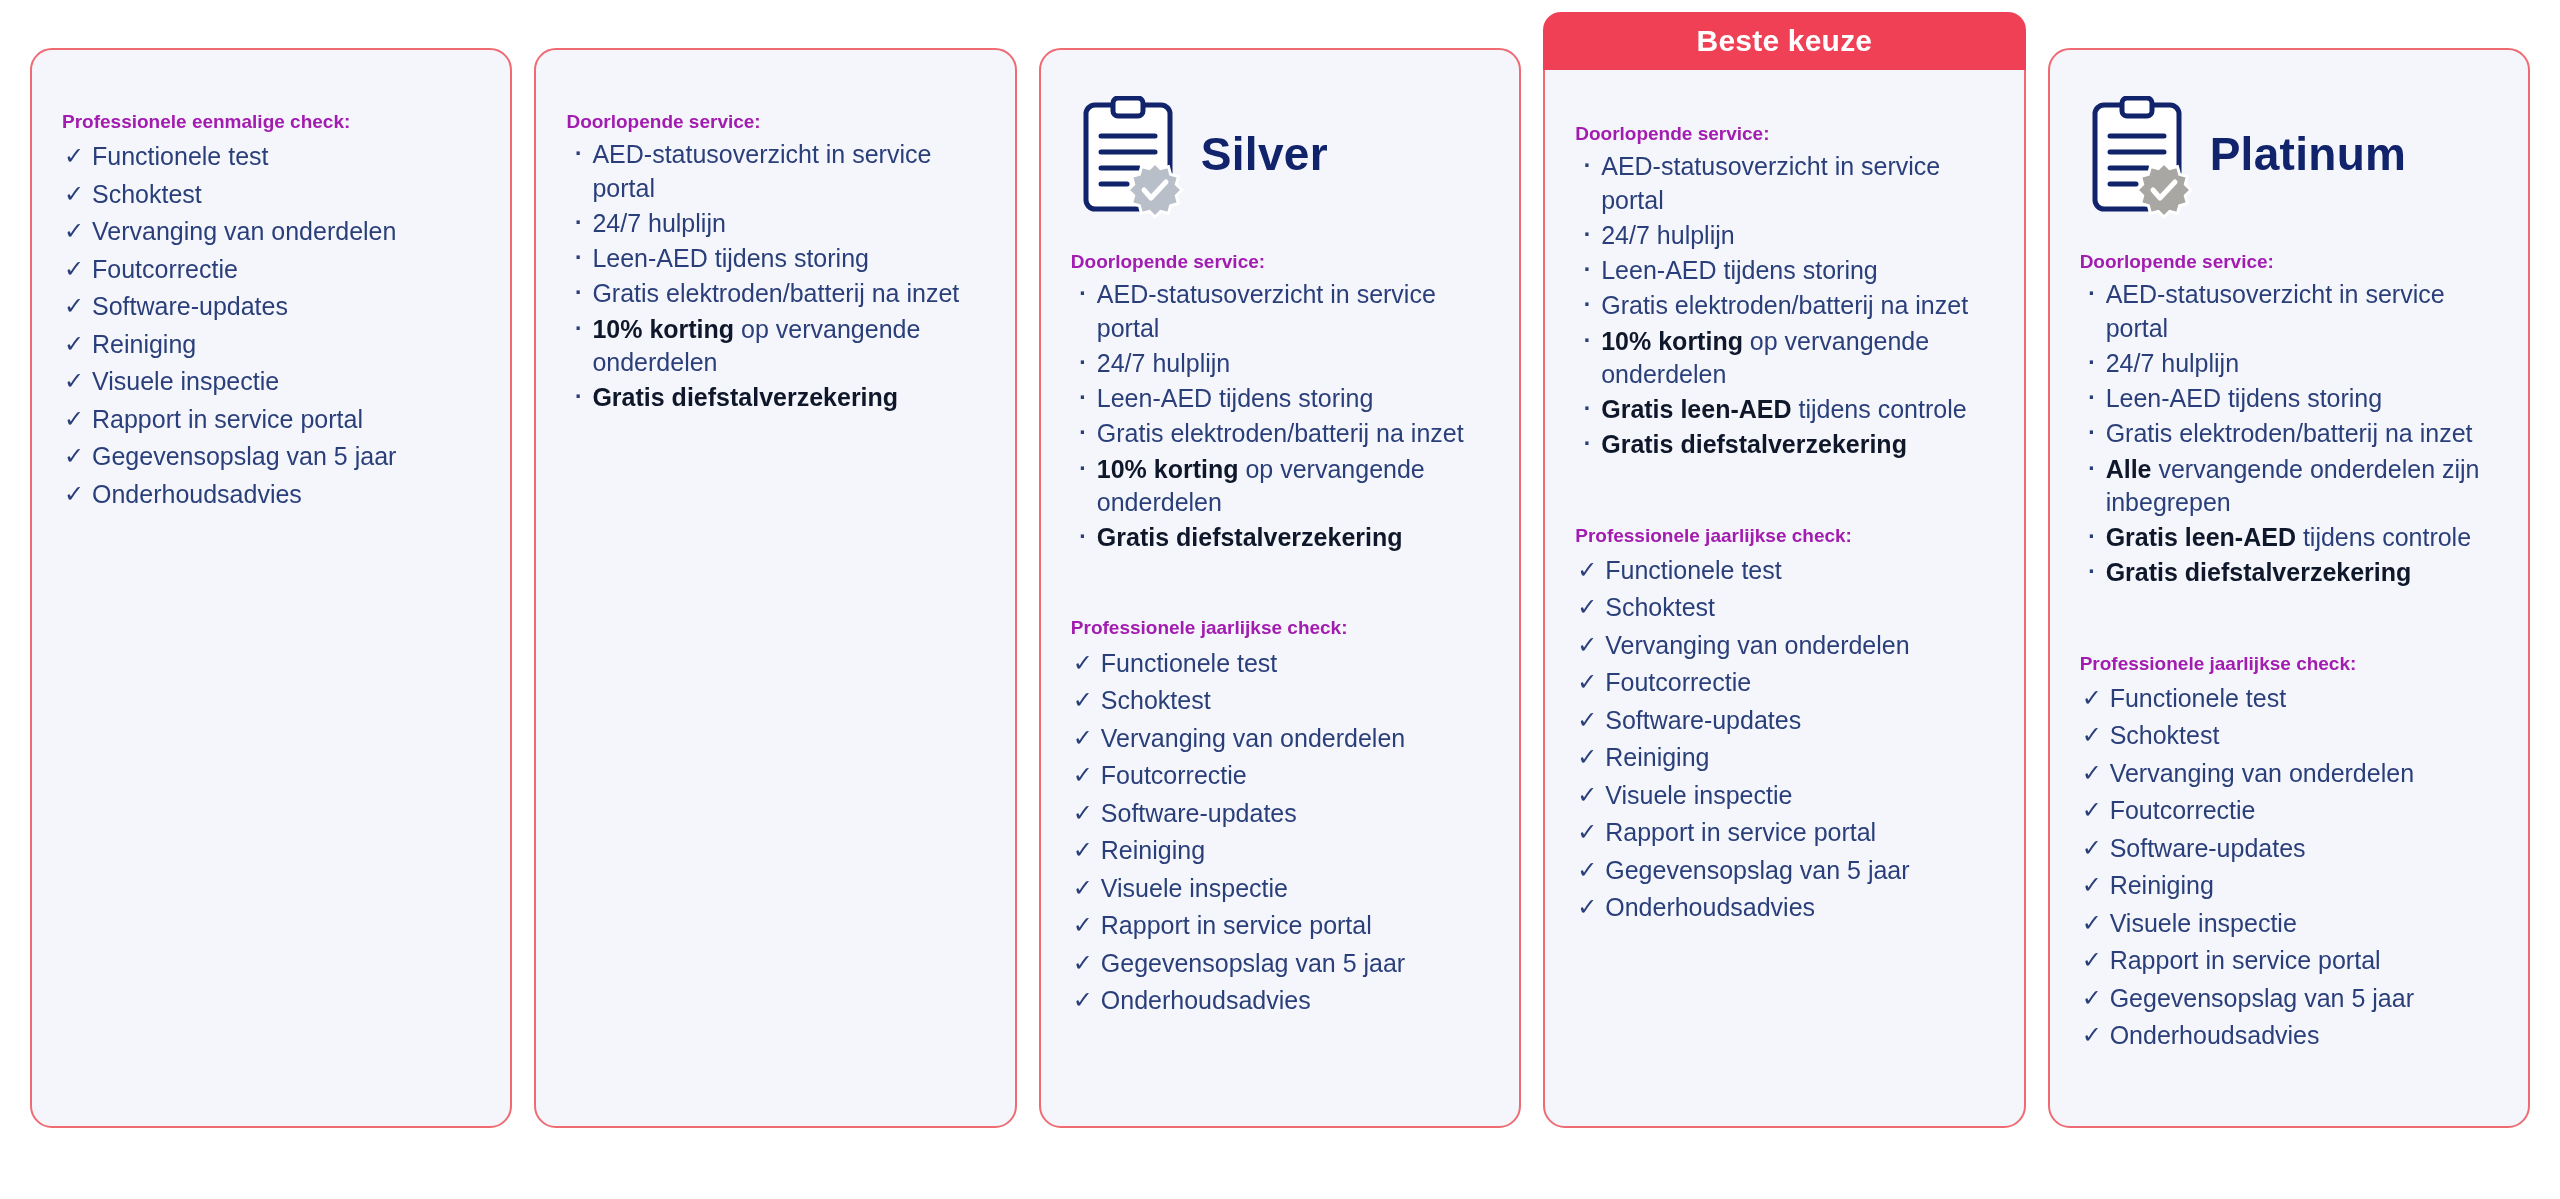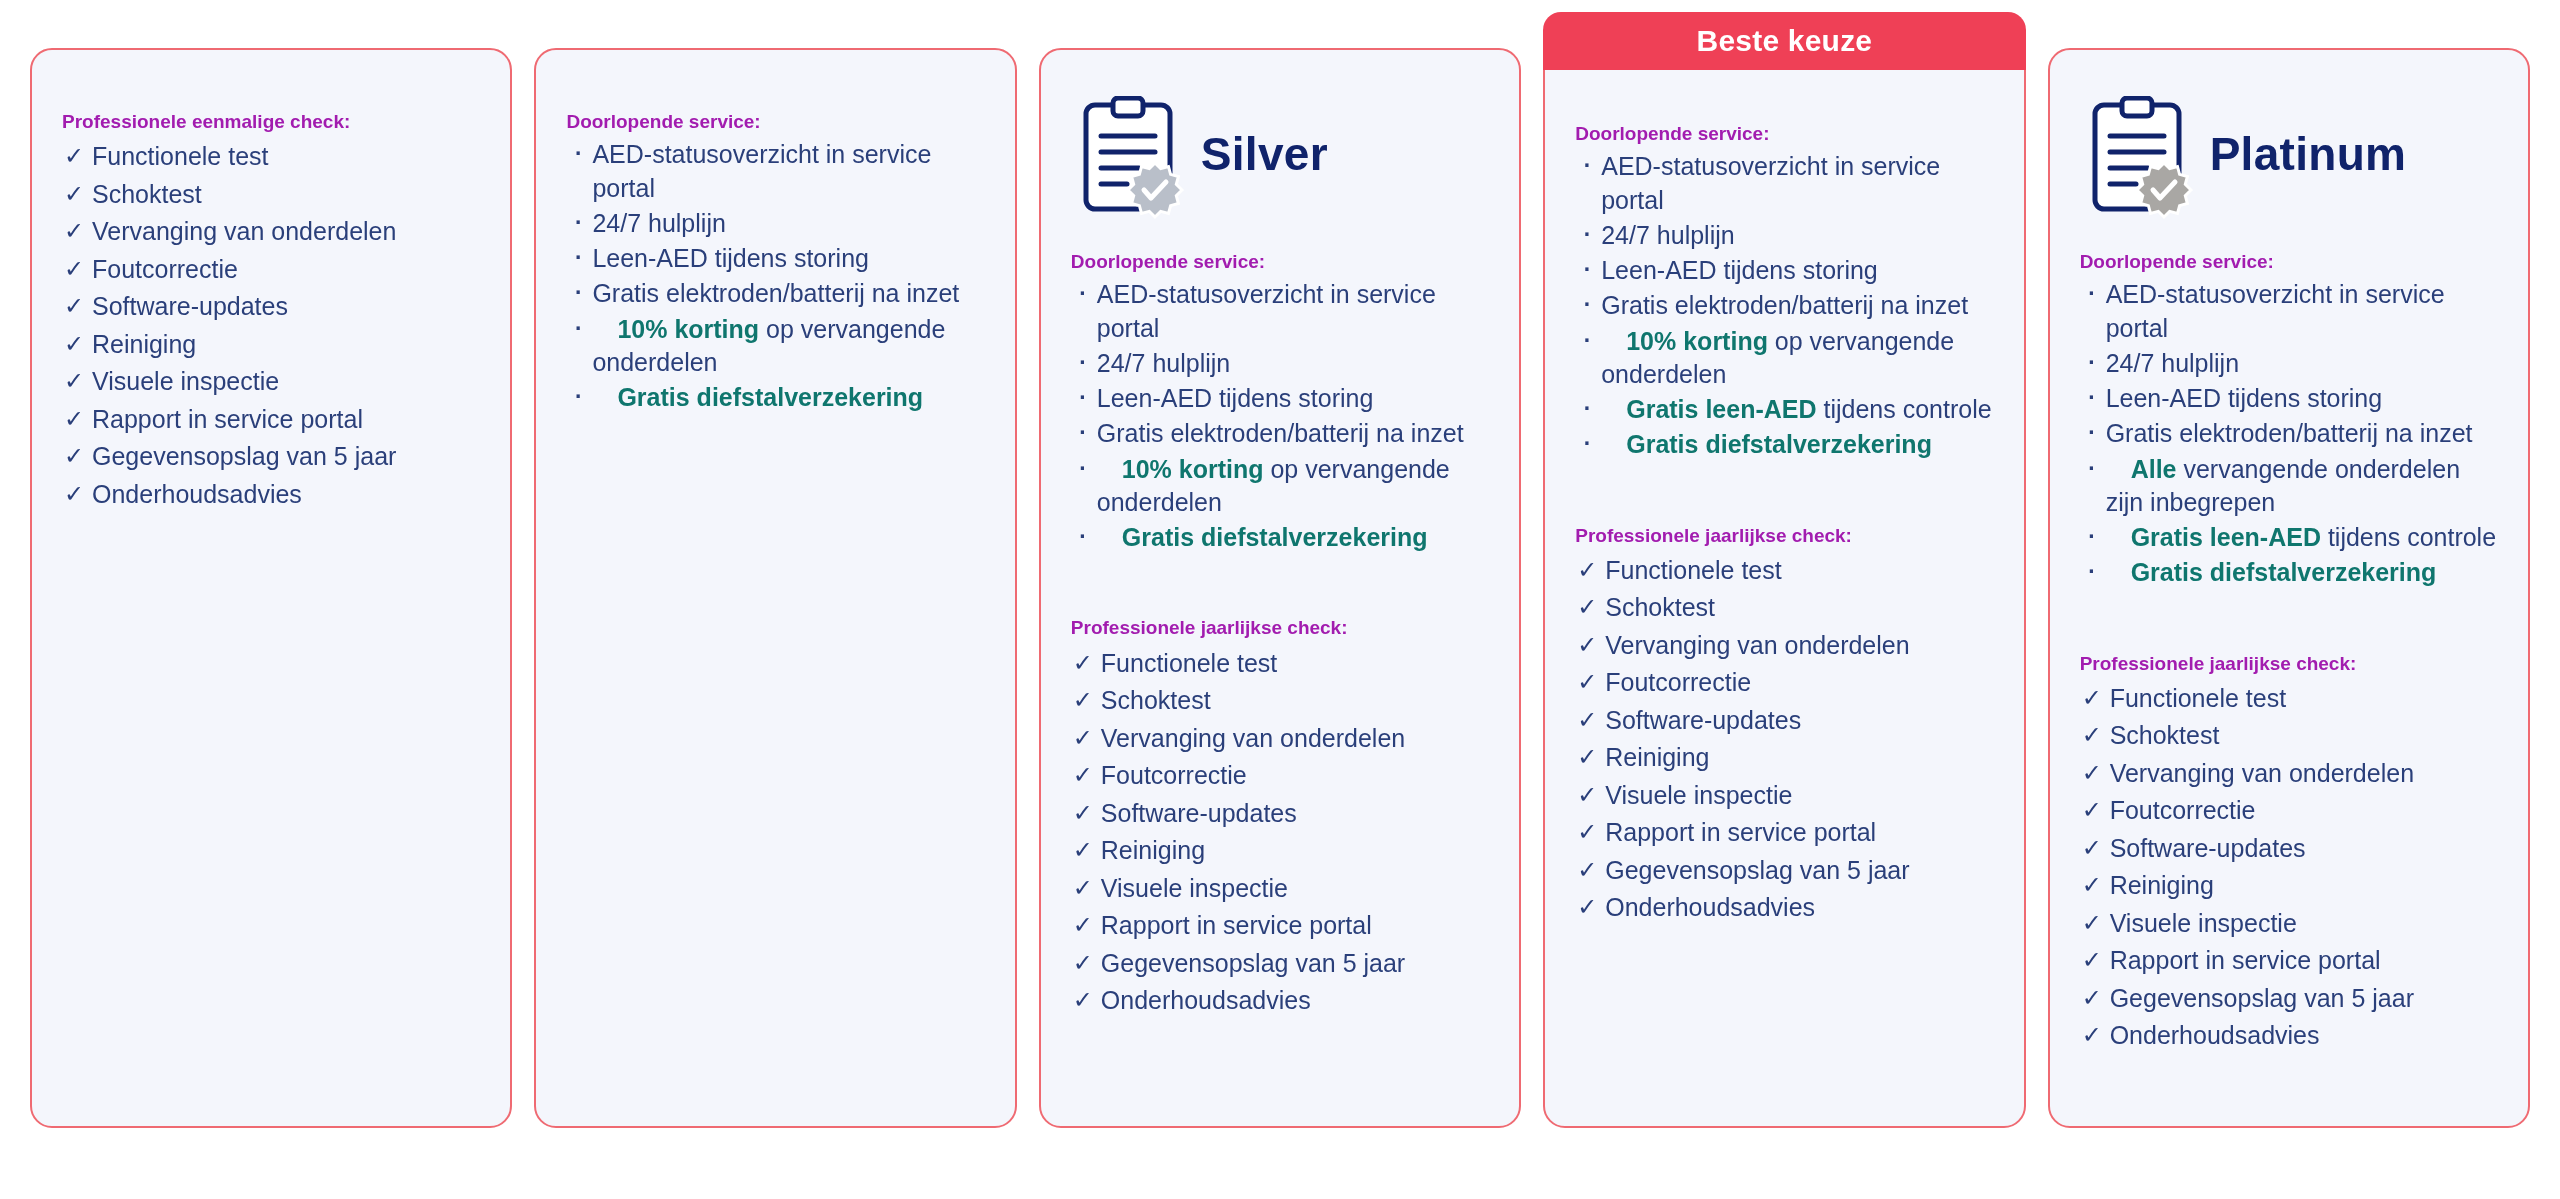--- a/index.html
+++ b/index.html
@@ -83,21 +83,21 @@
     margin-bottom: 2px;
   }
   ul.bullets li::before {
     content: "·";
     position: absolute;
     left: 6px; top: -5px;
     font-size: 34px;
     color: #2a3f7a;
     line-height: 1;
   }
-  ul.bullets li b { color: #0f766e; font-weight: bold; margin-left: 25px; }
+  ul.bullets li b { color: #0f172a; font-weight: bold; }
   ul.checks {
     list-style: none;
     margin: 2px 0 0 0;
     padding: 0;
   }
   ul.checks li {
     position: relative;
     padding-left: 30px;
     font-size: 25px;
     line-height: 1.5;

